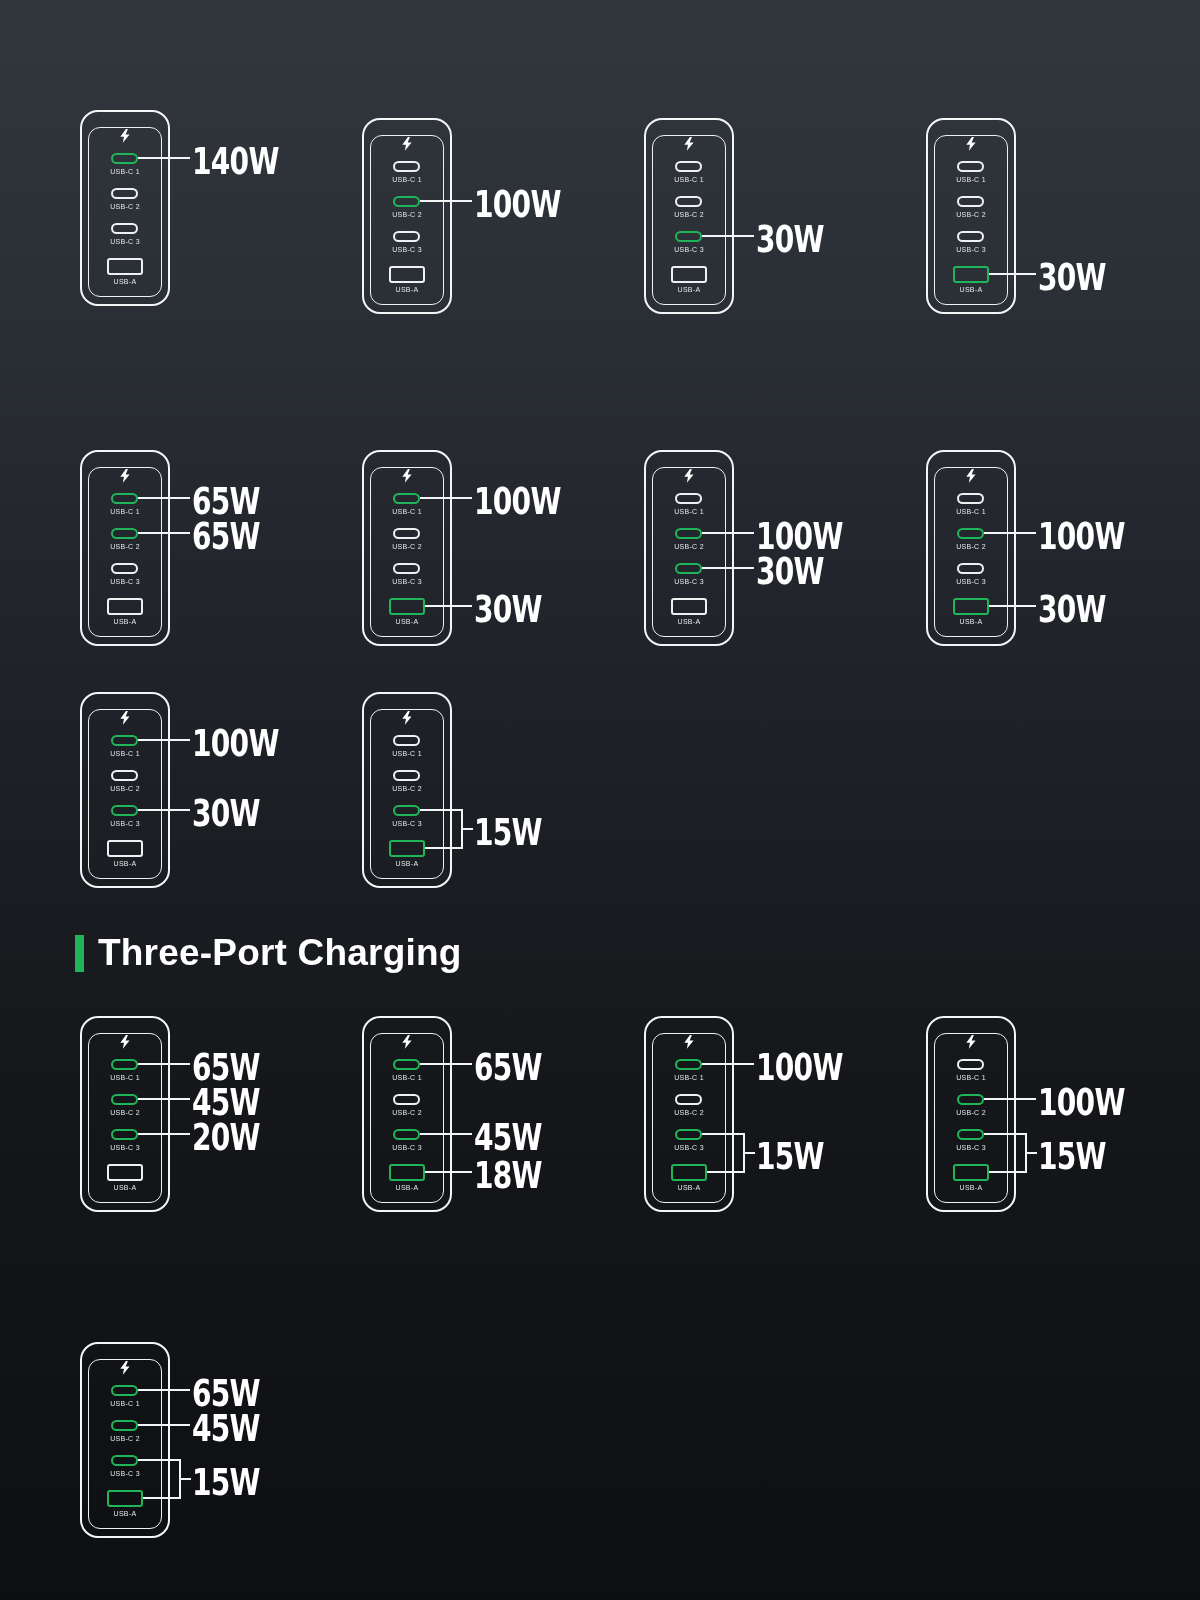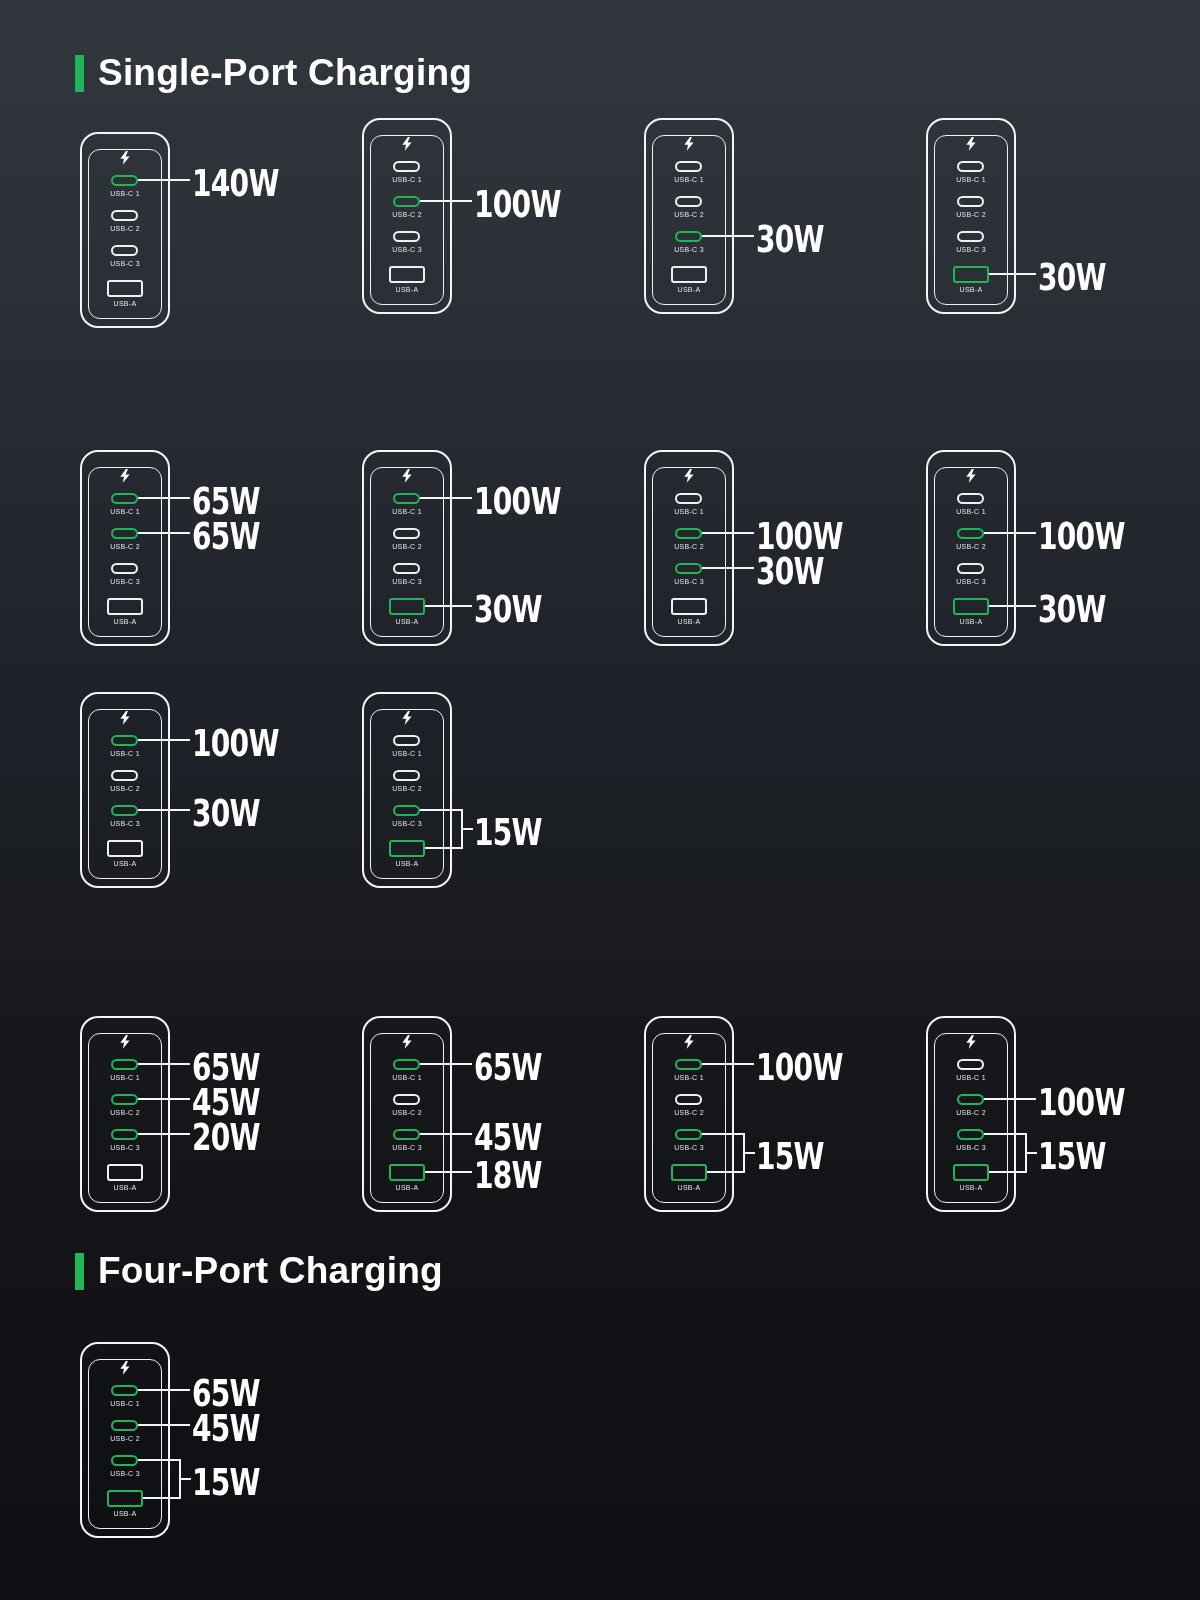--- a/index.html
+++ b/index.html
@@ -41,25 +41,21 @@
     position:absolute; left:112px; color:#ffffff;
     font-family:"DejaVu Sans", sans-serif; font-weight:800;
     font-size:37px; line-height:1; letter-spacing:-1px; white-space:nowrap;
     transform:scaleX(0.76); transform-origin:left center;
   }
 </style>
 </head>
 <body>
 
 <div id="canvas">
-    <div class="section-header" style="top: 52px; left: 75px;">
-      <span class="header-bar"></span>
-      <h2 class="header-title">Single-Port Charging</h2>
-    </div>
-    <div class="charger" style="left: 80px; top: 132px;">
+    <div class="charger" style="left: 80px; top: 110px;">
       <div class="outer"></div>
       <div class="inner"></div>
       <div class="bolt"><svg width="12" height="14" viewBox="0 0 11 15">
           <path d="M6.5 0 L0.5 8.2 H4.4 L3.2 14.6 L10.4 5.9 H6.2 L8.6 0 Z" fill="#ffffff"></path>
         </svg></div>
       <div class="port c active" style="top: 42.5px;"></div>
       <div class="plabel" style="top: 58px;">USB-C 1</div>
       <div class="port c" style="top: 77.5px;"></div>
       <div class="plabel" style="top: 93px;">USB-C 2</div>
       <div class="port c" style="top: 112.5px;"></div>
@@ -227,20 +223,24 @@
       <div class="plabel" style="top: 93px;">USB-C 2</div>
       <div class="port c active" style="top: 112.5px;"></div>
       <div class="plabel" style="top: 128px;">USB-C 3</div>
       <div class="port a active" style="top: 147.5px;"></div>
       <div class="plabel" style="top: 168px;">USB-A</div>
       <div class="leader" style="left: 58px; top: 117px; width: 43px;"></div>
       <div class="leader" style="left: 63px; top: 155px; width: 38px;"></div>
       <div class="vline" style="left: 99px; top: 117px; height: 40px;"></div>
       <div class="leader" style="left: 99px; top: 136px; width: 12px;"></div>
       <div class="watt" style="top: 122px;">15W</div>
+    </div>
+    <div class="section-header" style="top: 932px; left: 75px;">
+      <span class="header-bar"></span>
+      <h2 class="header-title">Three-Port Charging</h2>
     </div>
     <div class="charger" style="left: 80px; top: 1016px;">
       <div class="outer"></div>
       <div class="inner"></div>
       <div class="bolt"><svg width="12" height="14" viewBox="0 0 11 15">
           <path d="M6.5 0 L0.5 8.2 H4.4 L3.2 14.6 L10.4 5.9 H6.2 L8.6 0 Z" fill="#ffffff"></path>
         </svg></div>
       <div class="port c active" style="top: 42.5px;"></div>
       <div class="plabel" style="top: 58px;">USB-C 1</div>
       <div class="port c active" style="top: 77.5px;"></div>
@@ -314,24 +314,20 @@
       <div class="port a active" style="top: 147.5px;"></div>
       <div class="plabel" style="top: 168px;">USB-A</div>
       <div class="leader" style="left: 58px; top: 82px; width: 52px;"></div>
       <div class="watt" style="top: 68px;">100W</div>
       <div class="leader" style="left: 58px; top: 117px; width: 43px;"></div>
       <div class="leader" style="left: 63px; top: 155px; width: 38px;"></div>
       <div class="vline" style="left: 99px; top: 117px; height: 40px;"></div>
       <div class="leader" style="left: 99px; top: 136px; width: 12px;"></div>
       <div class="watt" style="top: 122px;">15W</div>
     </div>
-    <div class="section-header" style="top: 1250px; left: 75px;">
-      <span class="header-bar"></span>
-      <h2 class="header-title">Four-Port Charging</h2>
-    </div>
     <div class="charger" style="left: 80px; top: 1342px;">
       <div class="outer"></div>
       <div class="inner"></div>
       <div class="bolt"><svg width="12" height="14" viewBox="0 0 11 15">
           <path d="M6.5 0 L0.5 8.2 H4.4 L3.2 14.6 L10.4 5.9 H6.2 L8.6 0 Z" fill="#ffffff"></path>
         </svg></div>
       <div class="port c active" style="top: 42.5px;"></div>
       <div class="plabel" style="top: 58px;">USB-C 1</div>
       <div class="port c active" style="top: 77.5px;"></div>
       <div class="plabel" style="top: 93px;">USB-C 2</div>

